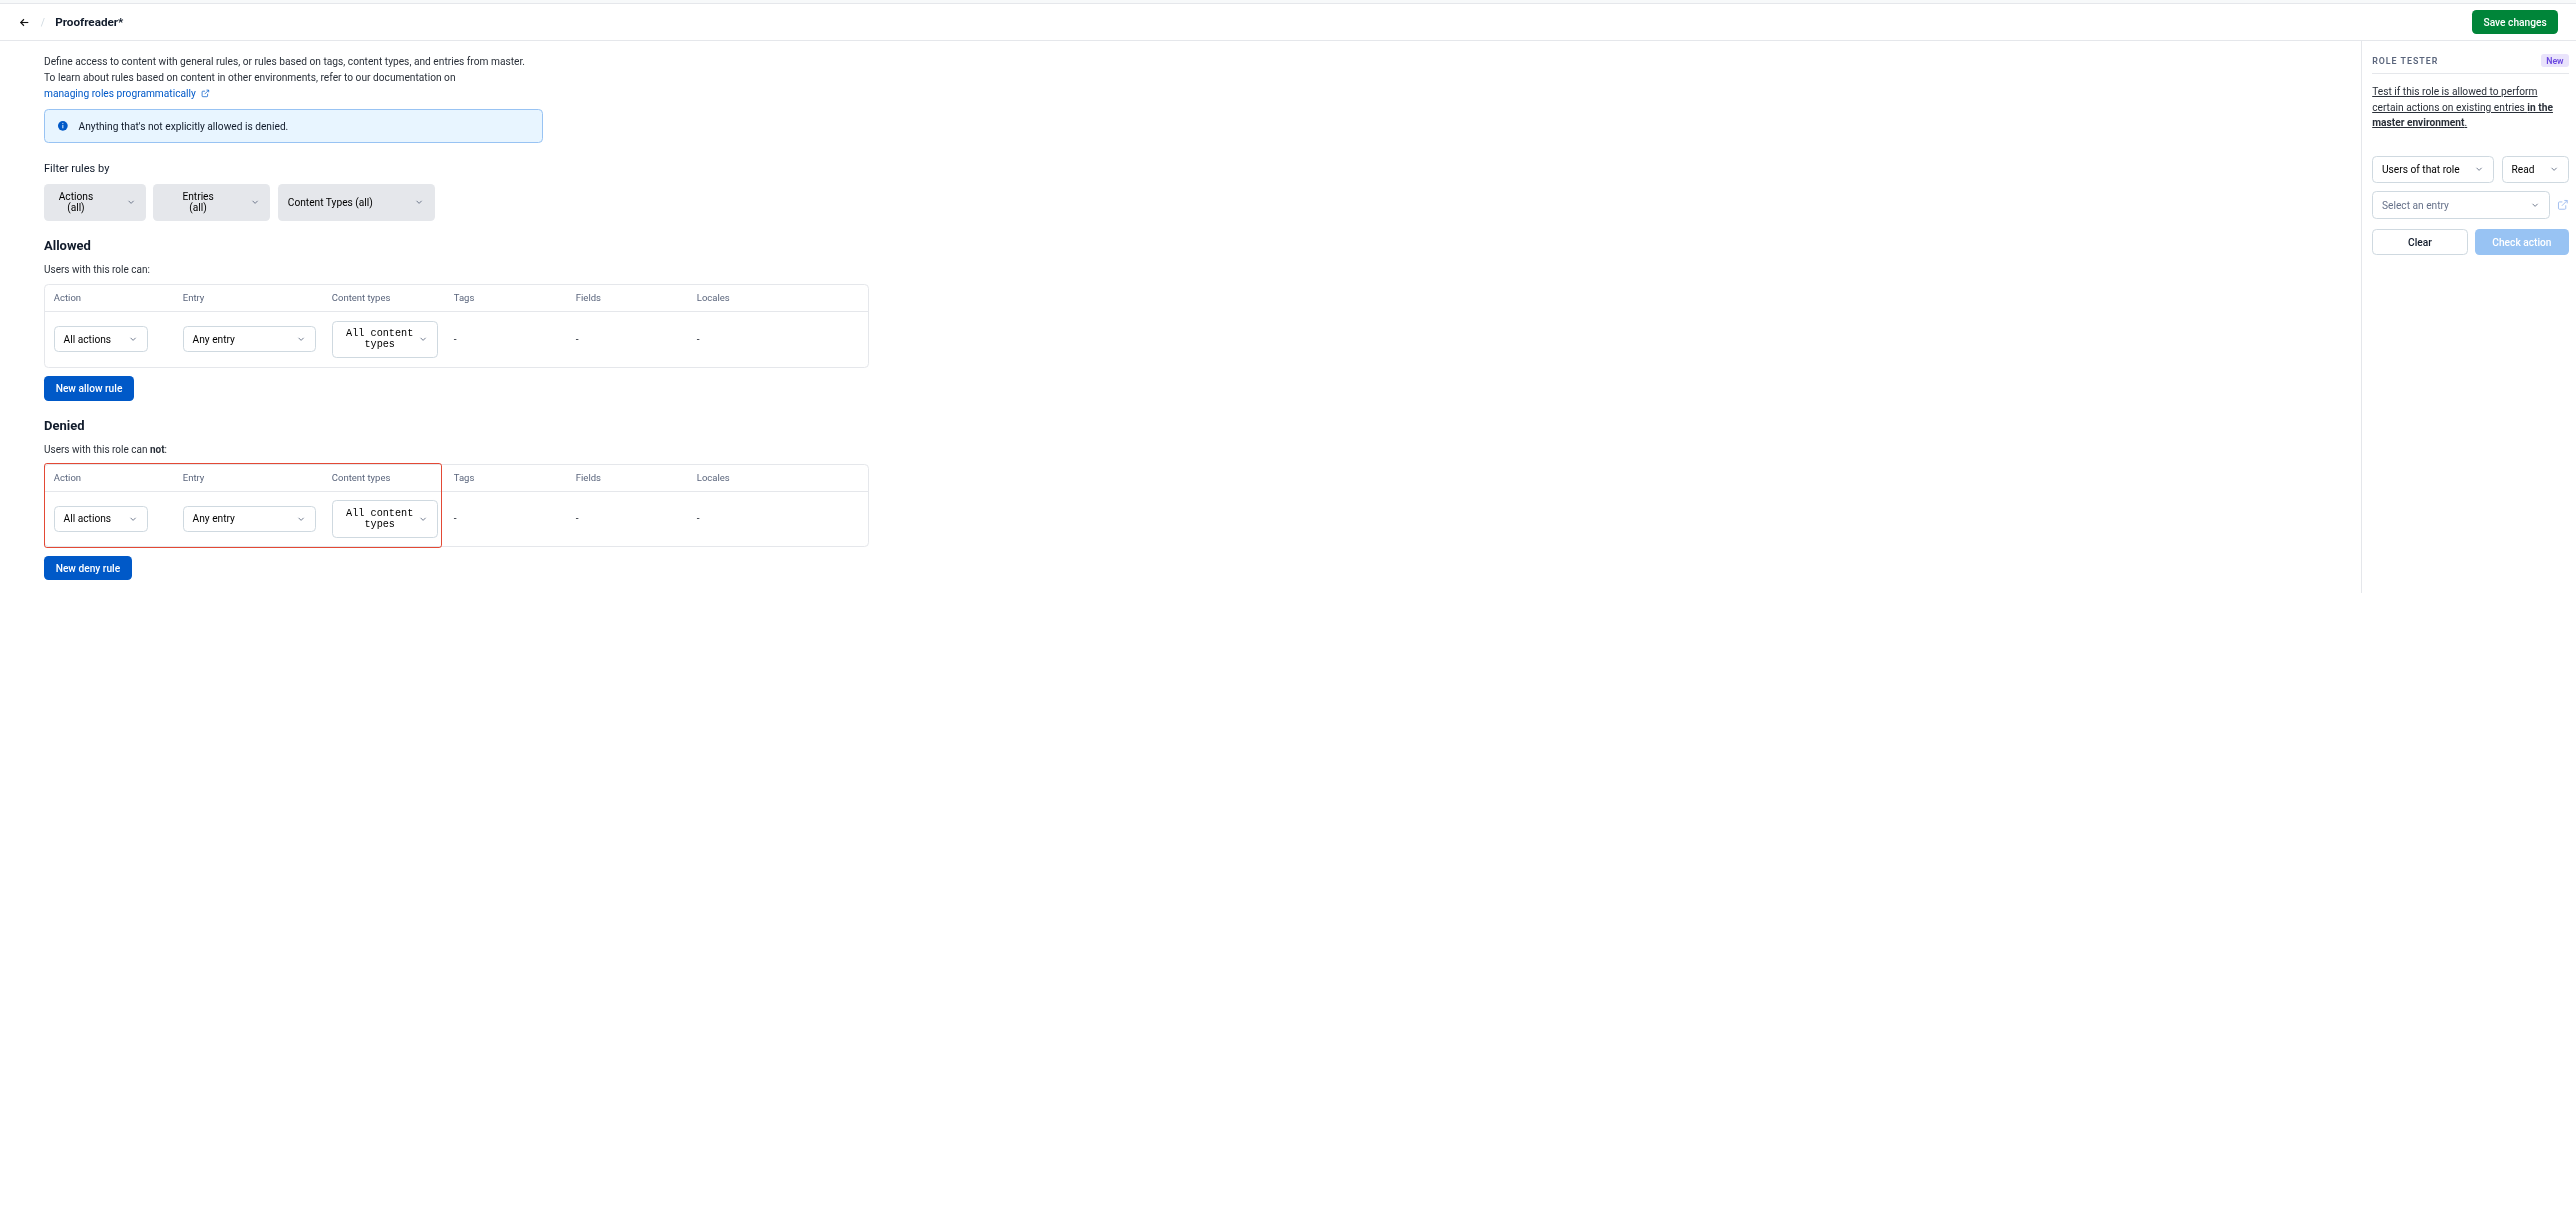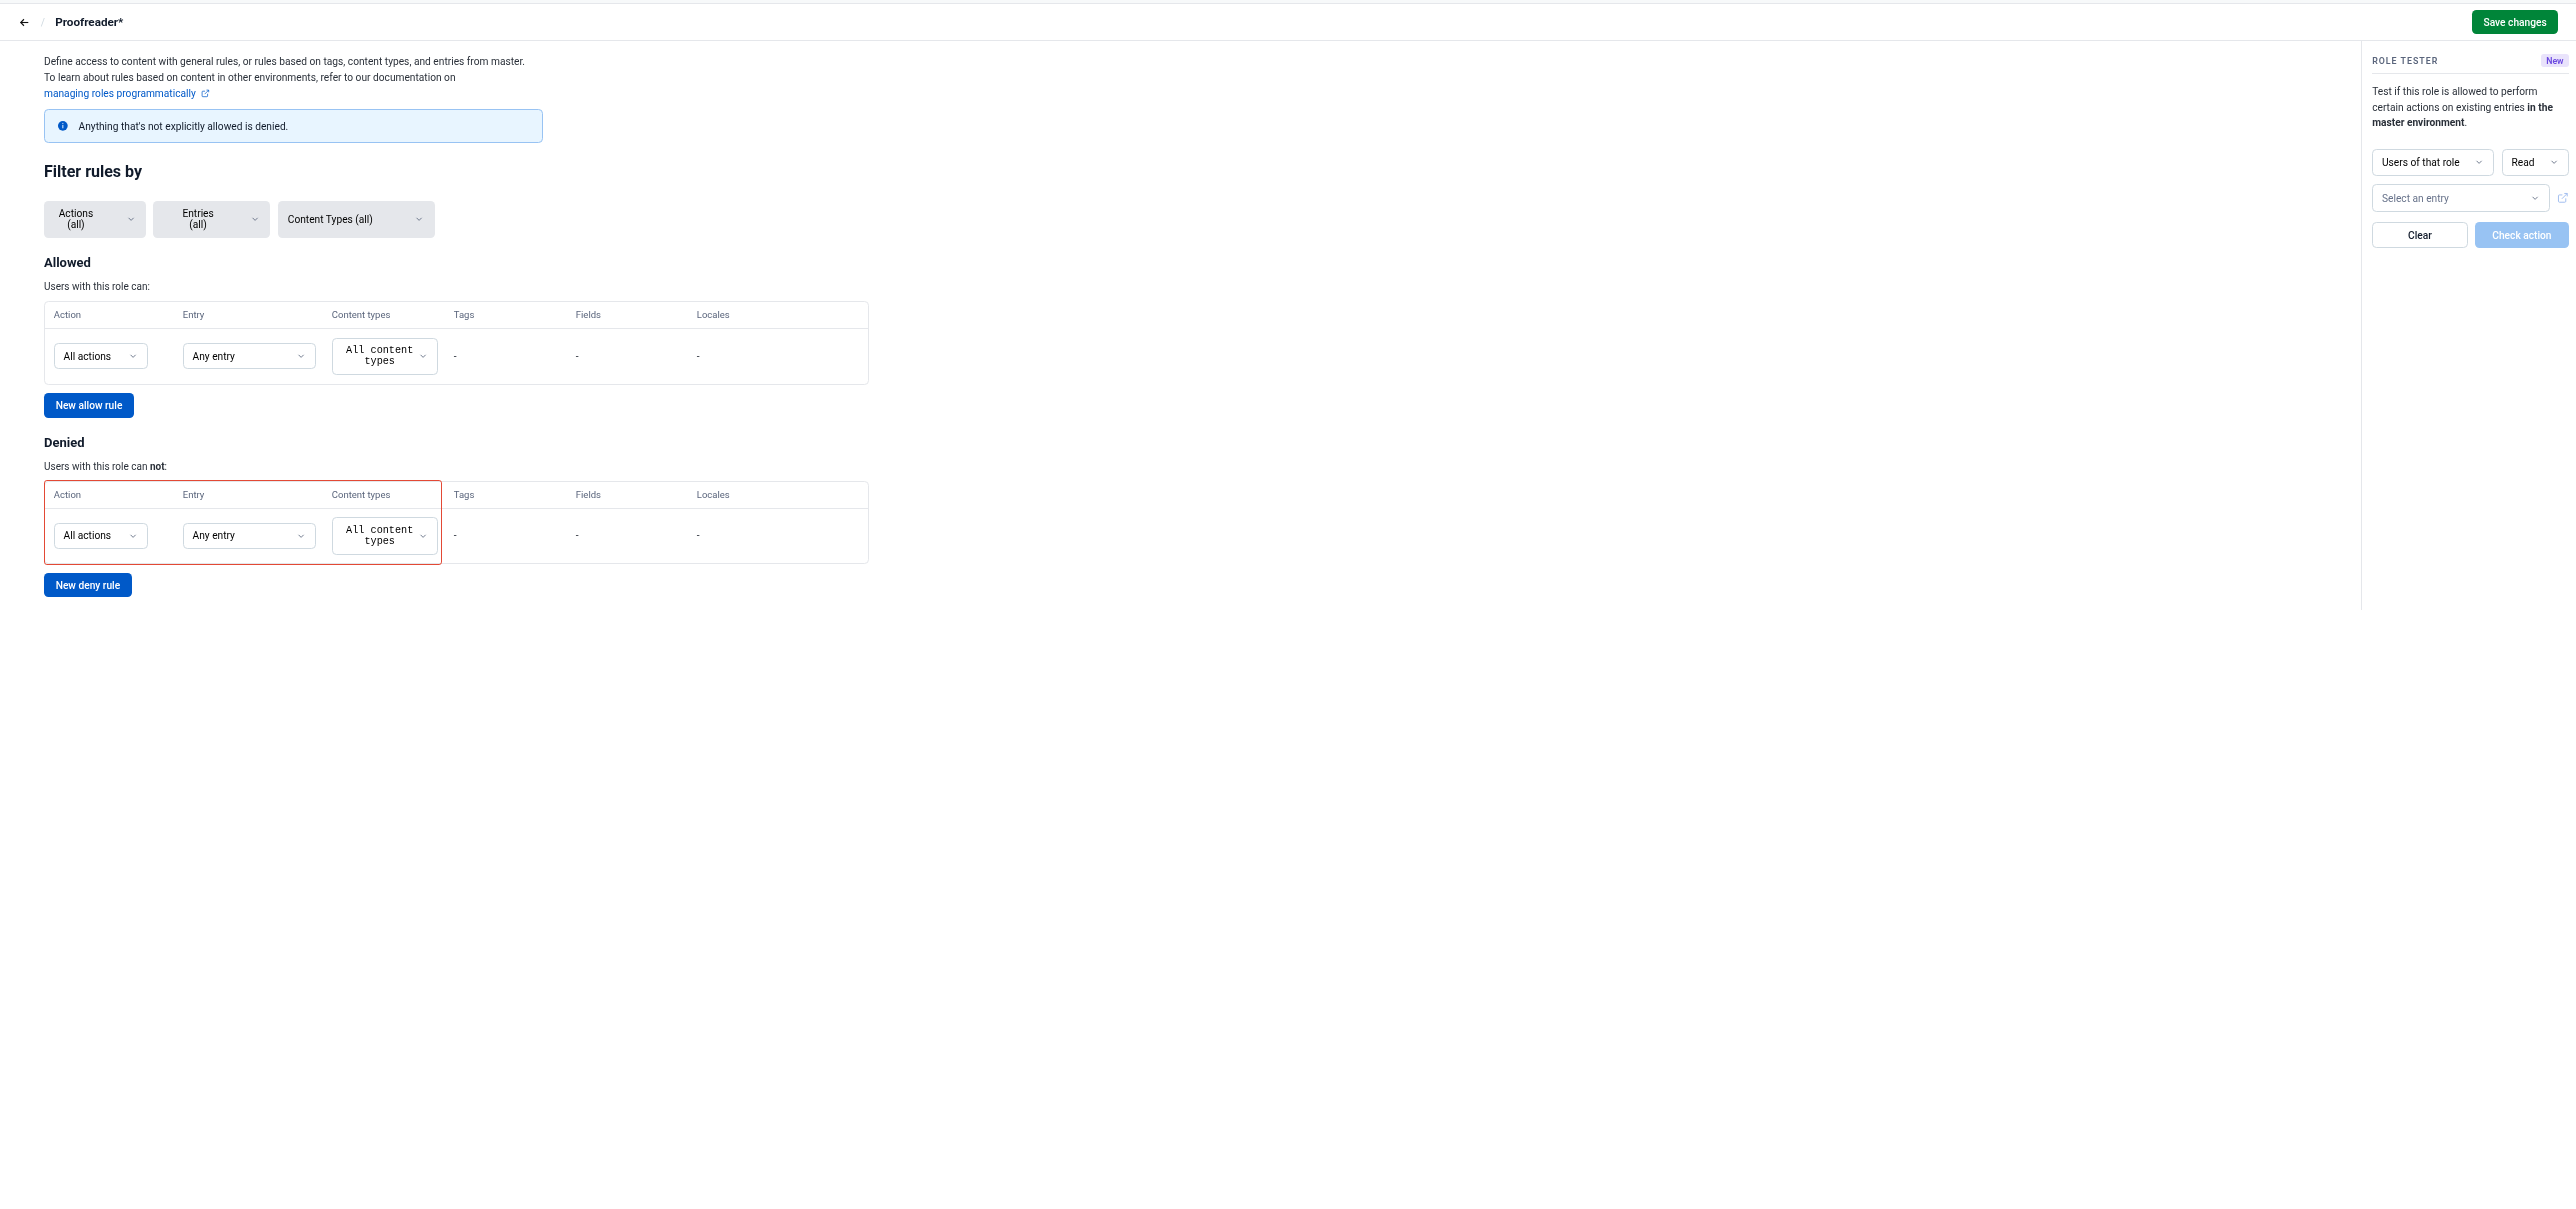--- a/index.html
+++ b/index.html
@@ -27,21 +27,21 @@
 .sidebar { width: 215px; border-left: 0.7px solid #e5e7eb; padding: 13px 7.3px 13px 10.2px; }
 
 .desc-text { font-size: 10.2px; color: #2a3039; line-height: 1.55; max-width: 490px; }
 .link { color: #0059c8; text-decoration: none; }
 .ext-icon { width: 8.8px; height: 8.8px; display: inline-block; margin-left: 2.9px; vertical-align: -0.7px; }
 
 .info-box { margin-top: 7.3px; border: 0.7px solid #98c3f3; background: #e8f5ff; border-radius: 4.4px; padding: 10.2px 11.7px; display: flex; align-items: center; gap: 10.2px; max-width: 499px; }
 .info-icon { width: 11.7px; height: 11.7px; color: #0059c8; flex-shrink:0; }
 .info-text { font-size: 10.2px; }
 
-.section-title { font-size: 16px; font-weight: 700; margin-top: 19px; margin-bottom: 20px; }
+.section-title { font-size: 11px; font-weight: 400; margin-top: 19px; margin-bottom: 9px; }
 
 .filter-row { display: flex; gap: 7.3px; }
 .filter-pill { background: #e5e7eb; border-radius: 4.4px; padding: 7.3px 10.2px; display: flex; align-items: center; justify-content: space-between; gap: 28px; font-size: 10.2px; cursor: pointer; border:none; font-family:inherit; }
 .filter-pill.wide1 { width: 102px; }
 .filter-pill.wide2 { width: 117px; padding-left: 21px; }
 .filter-pill.wide3 { width: 157px; }
 .chev { width: 10.2px; height: 10.2px; color: #5a657c; flex-shrink: 0; }
 
 .sub-title { font-size: 13px; font-weight: 700; margin-top: 17.6px; }
 .sub-desc { font-size: 10px; margin-top: 11px; color: #2a3039; }
@@ -61,21 +61,21 @@
   position: absolute; top: -1.5px; left: -1.5px; width: 398px; height: calc(100% + 2.9px);
   border: 1.5px solid #e34935; border-radius: 2.9px; pointer-events: none;
 }
 
 .btn-row { margin-top: 8.8px; }
 
 
 .tester-head { display: flex; justify-content: space-between; align-items: center; border-bottom: 0.7px solid #e5e7eb; padding-bottom: 5.9px; margin-bottom: 10.2px; }
 .tester-title { font-size: 8.8px; font-weight: 600; letter-spacing: 1px; color: #5a657c; text-transform: uppercase; }
 .badge-new { background: #e9e3fb; color: #6c4ae0; font-size: 8.8px; font-weight: 600; padding: 1.5px 5.1px; border-radius: 2.9px; }
-.tester-desc { font-size: 10.2px; color: #2a3039; line-height: 1.5; margin-bottom: 19px; }
+.tester-desc { font-size: 10.2px; color: #2a3039; line-height: 1.5; margin-bottom: 26px; text-decoration: underline; }
 .tester-desc b { font-weight: 700; }
 
 .tester-row { display: flex; gap: 7.3px; margin-bottom: 8.8px; }
 .sel-side { border: 0.7px solid #cfd9e0; border-radius: 4.4px; padding: 6.6px 8.8px; display: flex; align-items: center; justify-content: space-between; background: #fff; cursor: pointer; font-size: 10.2px; flex:1; font-family:inherit;}
 .sel-side.small { flex: 0 0 67px; }
 .entry-row { display: flex; gap: 7.3px; margin-bottom: 10.2px; align-items: center;}
 .entry-sel { flex: 1; border: 0.7px solid #cfd9e0; border-radius: 4.4px; padding: 7.3px 8.8px; display: flex; align-items: center; justify-content: space-between; background: #fff; cursor: pointer; font-size: 10.2px; color: #67728a; font-family:inherit;}
 .open-icon { width: 11.7px; height: 11.7px; color: #a0bdf0; cursor: pointer; }
 
 .tester-btns { display: flex; gap: 7.3px; }

